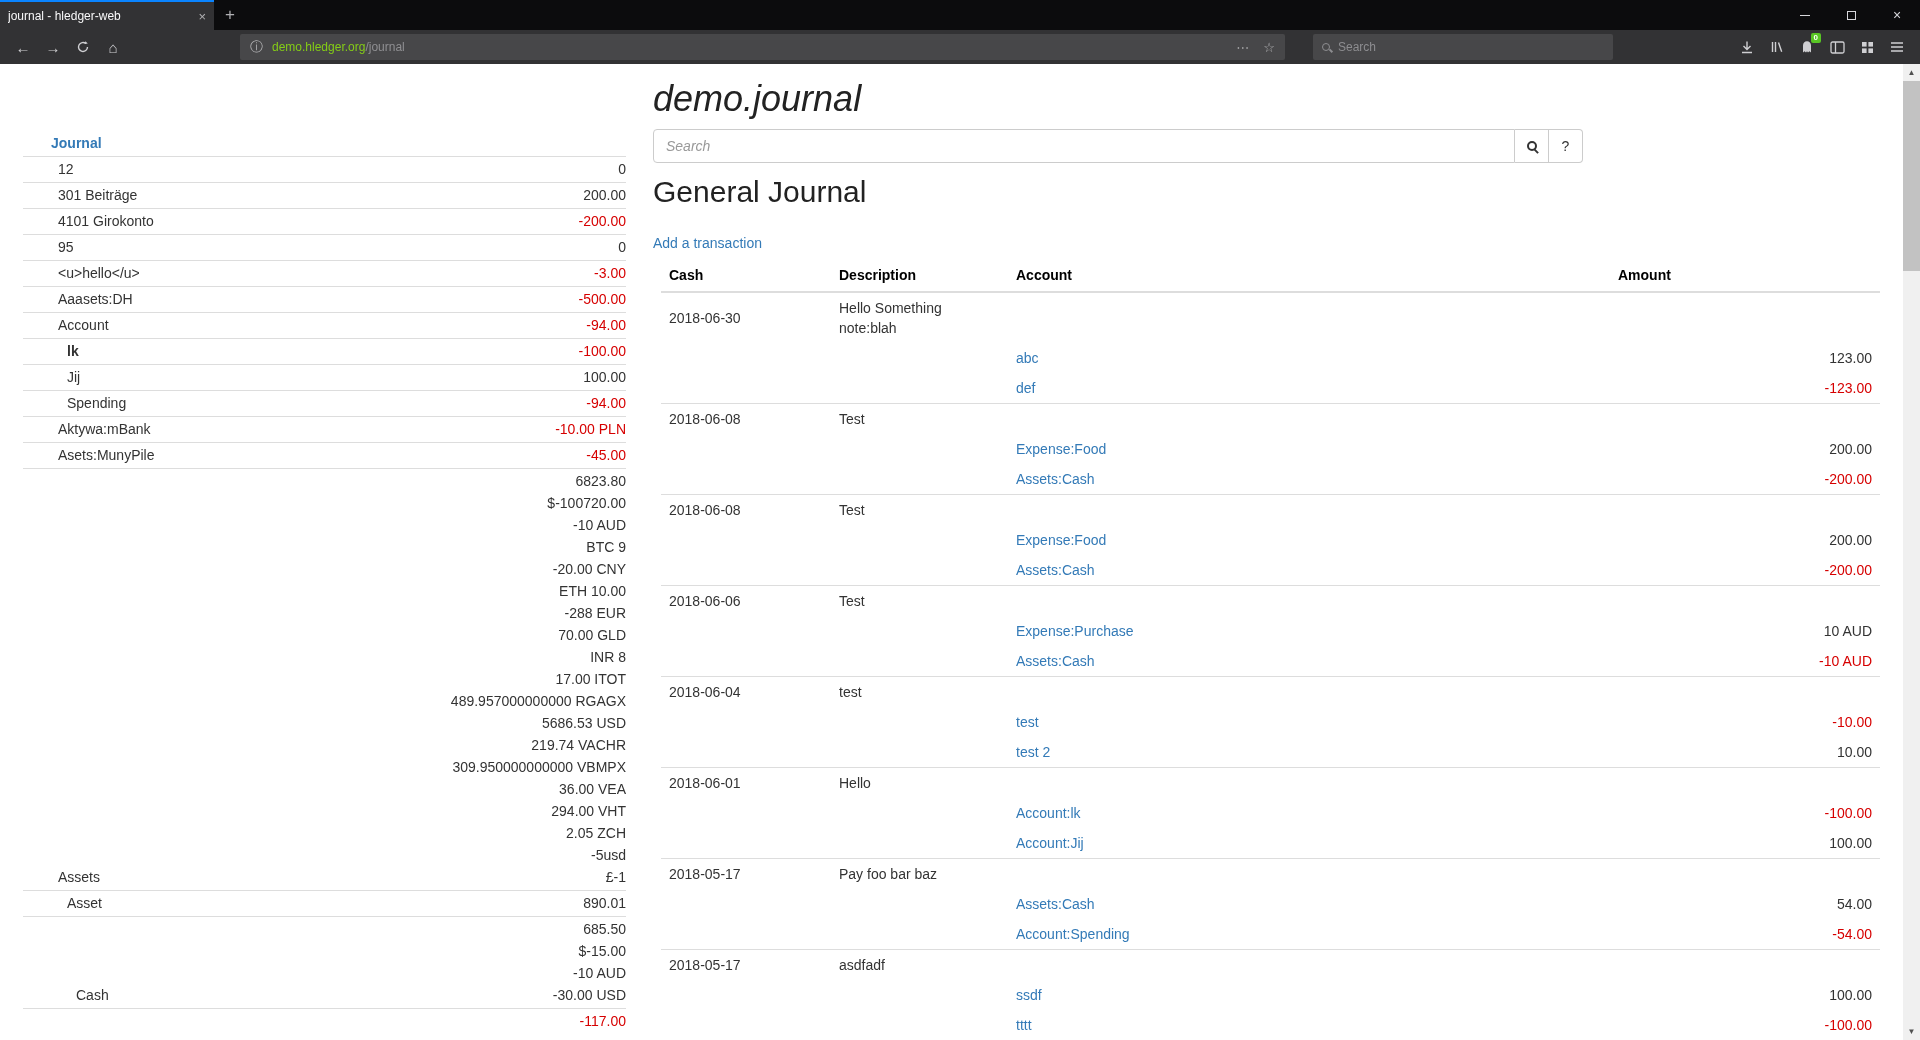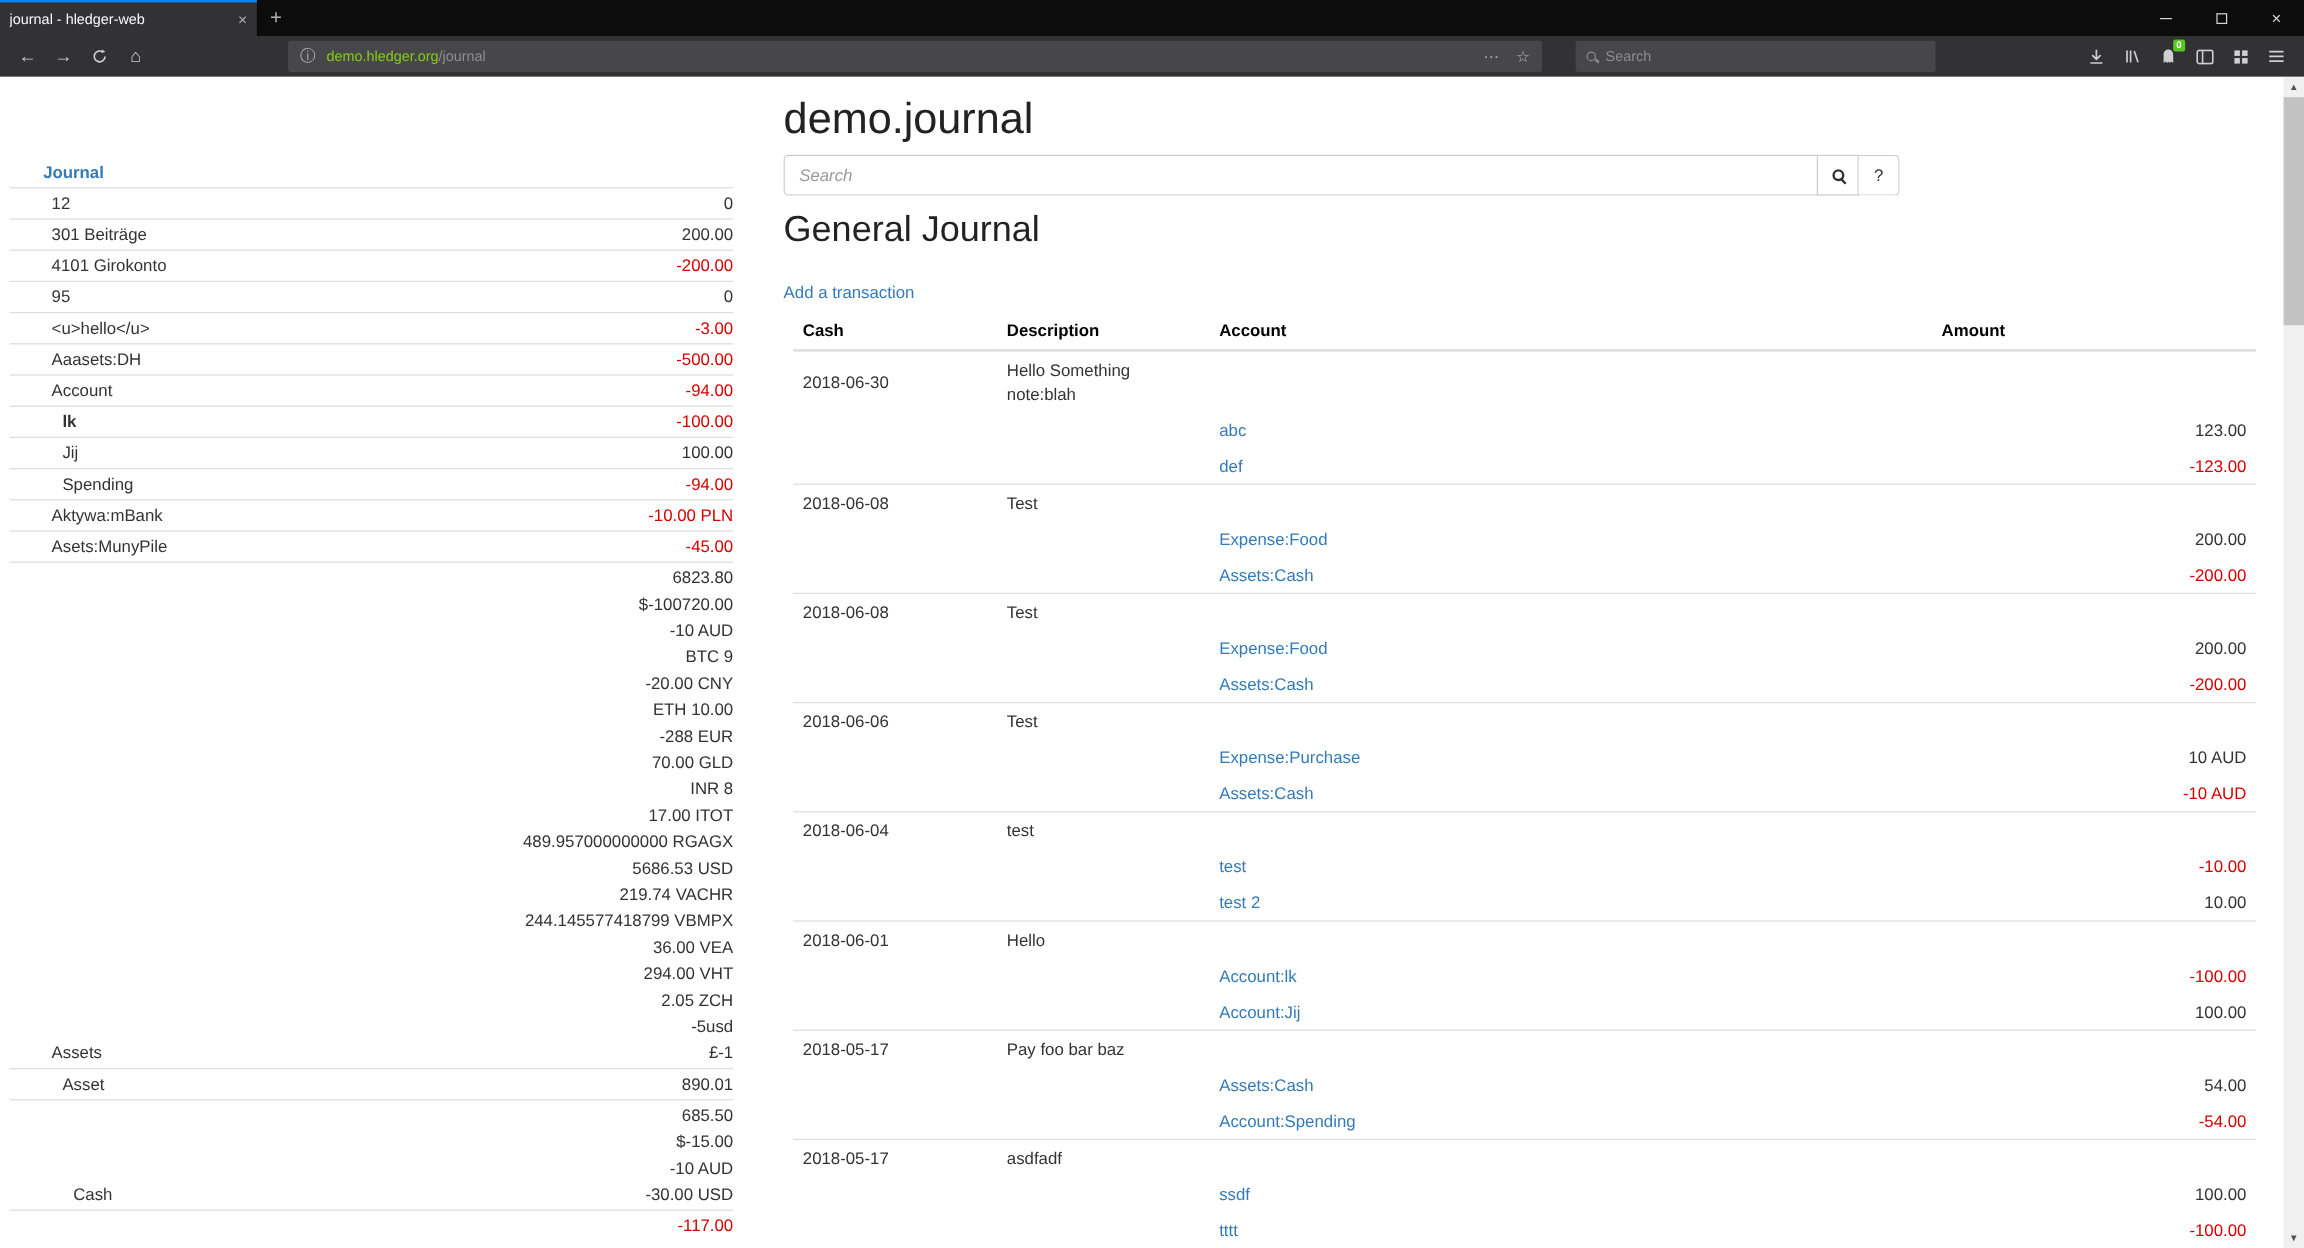--- a/index.html
+++ b/index.html
@@ -46,31 +46,31 @@
   .scrollbar { position:absolute; top:64px; right:0; width:17px; height:976px; background:#f0f0f0; }
   .sb-arrow { height:17px; display:flex; align-items:center; justify-content:center;
               color:#505050; font-size:8px; }
   .sb-down { position:absolute; bottom:0; left:0; width:17px; }
   .sb-thumb { position:absolute; top:17px; left:0; width:17px; height:190px; background:#c2c2c2; }
 
   
   .page { position:absolute; top:64px; left:0; width:1903px; height:976px;
           background:#fff; overflow:hidden; color:#333; }
 
-  .sidebar { position:absolute; left:8px; top:68px; width:603px; font-size:14px; }
+  .sidebar { position:absolute; left:23px; top:68px; width:603px; font-size:14px; }
   .sidebar-title { color:var(--c-link,#337ab7); font-weight:bold; font-size:14px;
                    line-height:22px; padding:0 0 2px 28px; cursor:pointer; }
   .acct-row { display:flex; align-items:flex-end; border-top:1px solid #ddd; padding:1px 0 2px; }
   .acct-name { flex:1; line-height:22px; color:#333; }
   .acct-bal { text-align:right; }
   .bal-line { line-height:22px; }
   .neg { color:var(--c-negative,#d60000); }
 
   .main { position:absolute; left:653px; top:0; width:1227px; }
-  h1.page-title { font-size:36px; font-weight:normal; line-height:41px; margin:14px 0 10px; color:#222; }
+  h1.page-title { font-size:36px; font-weight:normal; line-height:41px; margin:14px 0 10px; color:#222;font-style:italic; }
   .search-group { display:flex; width:930px; height:34px; margin-top:6px; }
   .search-input { flex:1; border:1px solid #ccc; border-radius:4px 0 0 4px; padding:6px 12px;
                   font-size:14px; color:#555; outline:none; }
   .search-input::placeholder { color:#999; font-style:italic; }
   .sg-btn { width:34px; border:1px solid #ccc; border-left:none; background:#fff; color:#333;
             font-size:14px; display:flex; align-items:center; justify-content:center; cursor:pointer; }
   .sg-btn.last { border-radius:0 4px 4px 0; }
   .mag { width:10px; height:10px; border:2px solid #333; border-radius:50%; position:relative;
          display:inline-block; }
   .mag::after { content:""; position:absolute; width:2px; height:6px; background:#333;
@@ -262,21 +262,21 @@
             <div class="bal-line">BTC 9</div>
             <div class="bal-line">-20.00 CNY</div>
             <div class="bal-line">ETH 10.00</div>
             <div class="bal-line">-288 EUR</div>
             <div class="bal-line">70.00 GLD</div>
             <div class="bal-line">INR 8</div>
             <div class="bal-line">17.00 ITOT</div>
             <div class="bal-line">489.957000000000 RGAGX</div>
             <div class="bal-line">5686.53 USD</div>
             <div class="bal-line">219.74 VACHR</div>
-            <div class="bal-line">244.145577418799 VBMPX</div>
+            <div class="bal-line">309.950000000000 VBMPX</div>
             <div class="bal-line">36.00 VEA</div>
             <div class="bal-line">294.00 VHT</div>
             <div class="bal-line">2.05 ZCH</div>
             <div class="bal-line">-5usd</div>
             <div class="bal-line">£-1</div>
           </div>
   </div>
         <div class="acct-row">
     <div class="acct-name" style="padding-left: 44px;">Asset</div>
     <div class="acct-bal">

